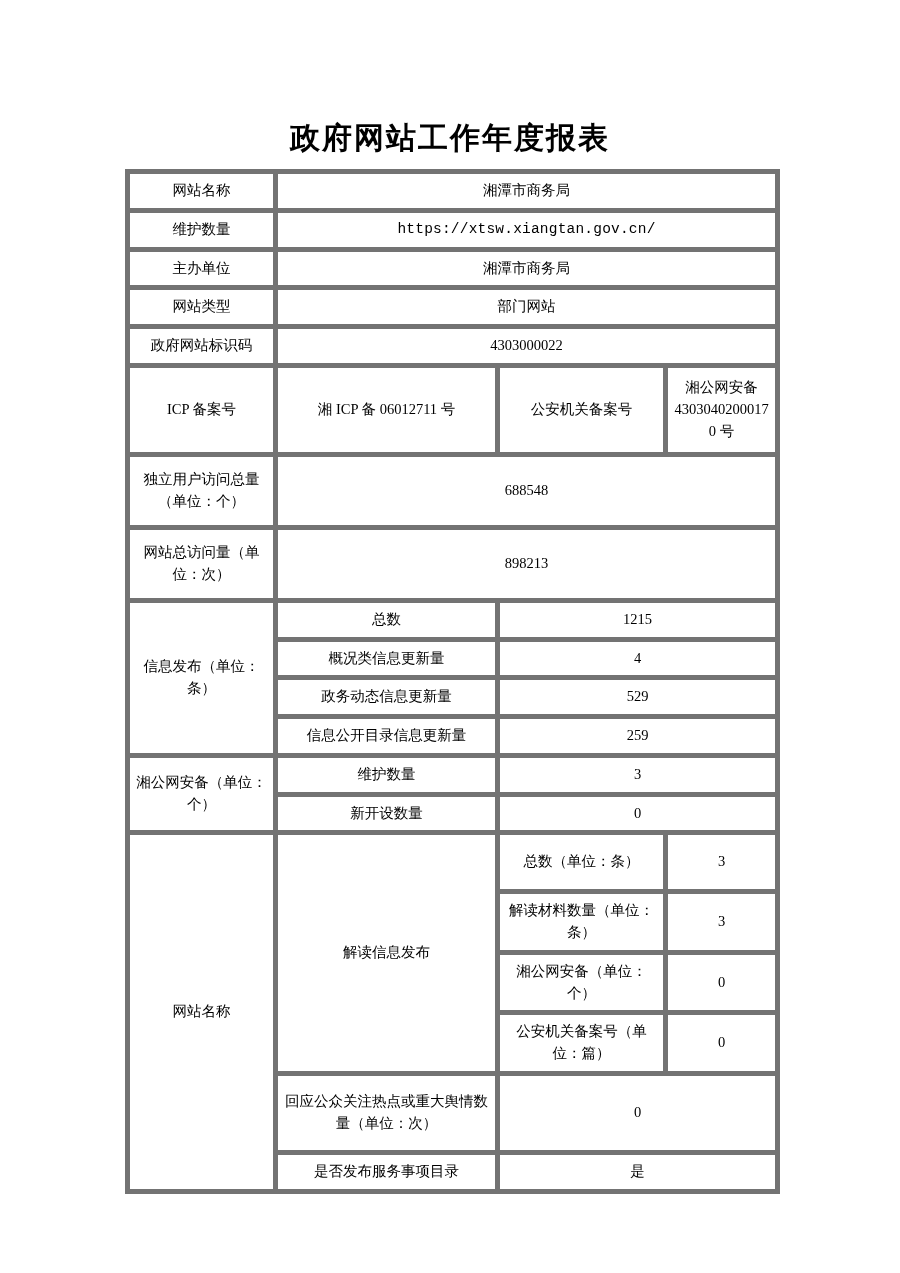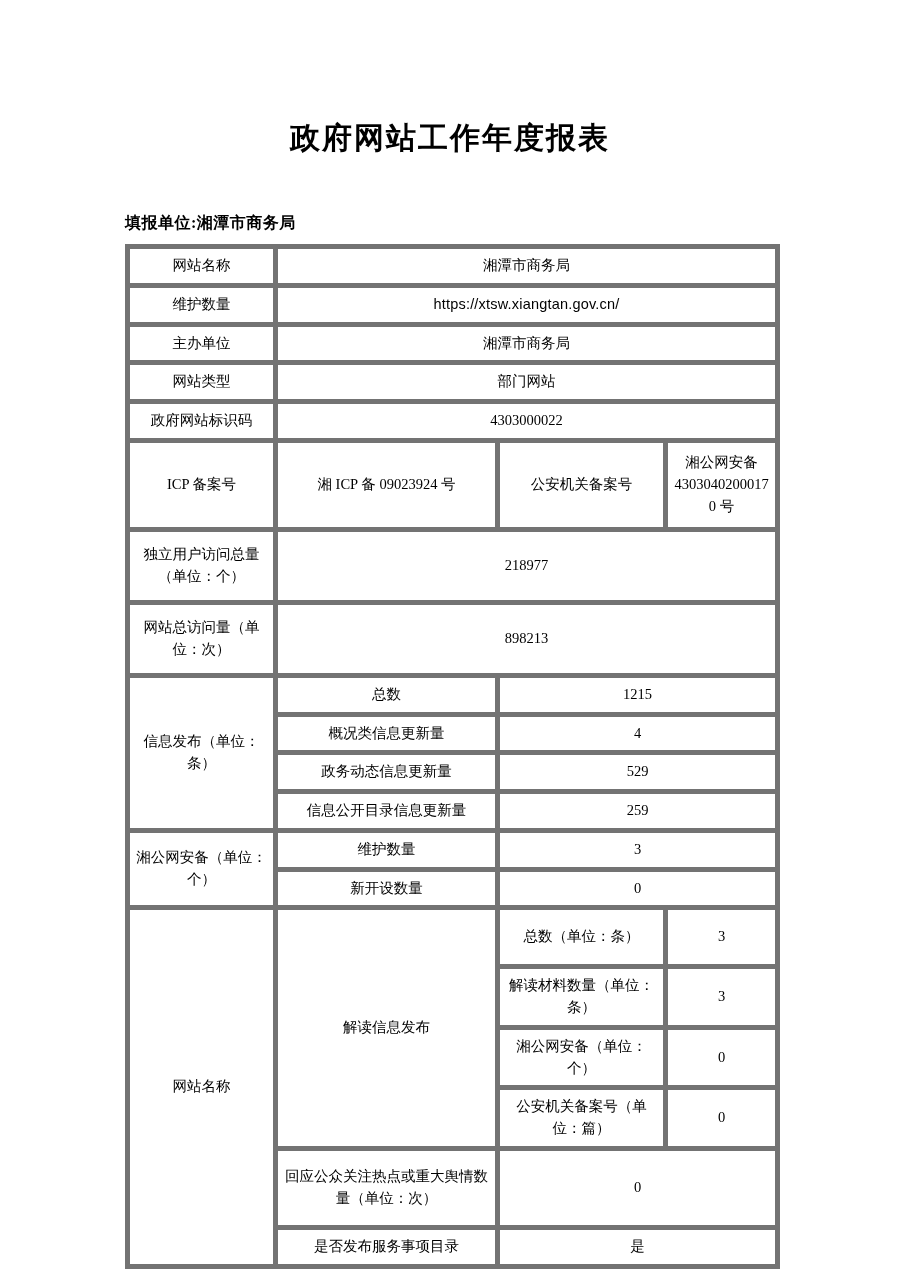--- a/index.html
+++ b/index.html
@@ -56,33 +56,32 @@
     vertical-align: middle;
     font-size: 14.5px;
     padding: 6px 4px;
     line-height: 1.5;
     word-wrap: break-word;
   }
   td.label {
     width: 148px;
   }
   td.mono {
-    font-family: Liberation Sans, sans-serif;
+    font-family: Liberation Mono, monospace;
     font-size: 14px;
     letter-spacing: 0.2px;
   }
   .two-line { line-height: 1.45; }
 </style>
 </head>
 <body>
 
 <div class="page">
 
   <div class="doc-title">政府网站工作年度报表</div>
-  <div class="filer-line">填报单位:湘潭市商务局</div>
 
   <table class="report">
     <colgroup>
       <col style="width:148px">
       <col style="width:222px">
       <col style="width:168px">
       <col style="width:112px">
     </colgroup>
     <tbody>
       <tr>
@@ -100,27 +99,27 @@
       <tr>
         <td class="label">网站类型</td>
         <td colspan="3">部门网站</td>
       </tr>
       <tr>
         <td class="label">政府网站标识码</td>
         <td colspan="3">4303000022</td>
       </tr>
       <tr>
         <td class="label" style="height:72px">ICP 备案号</td>
-        <td>湘 ICP 备 09023924 号</td>
+        <td>湘 ICP 备 06012711 号</td>
         <td>公安机关备案号</td>
         <td class="two-line">湘公网安备 43030402000170 号</td>
       </tr>
       <tr>
         <td class="label" style="height:56px">独立用户访问总量（单位：个）</td>
-        <td colspan="3">218977</td>
+        <td colspan="3">688548</td>
       </tr>
       <tr>
         <td class="label" style="height:56px">网站总访问量（单位：次）</td>
         <td colspan="3">898213</td>
       </tr>
 
       <tr>
         <td class="label" rowspan="4">信息发布（单位：条）</td>
         <td>总数</td>
         <td colspan="2">1215</td>

